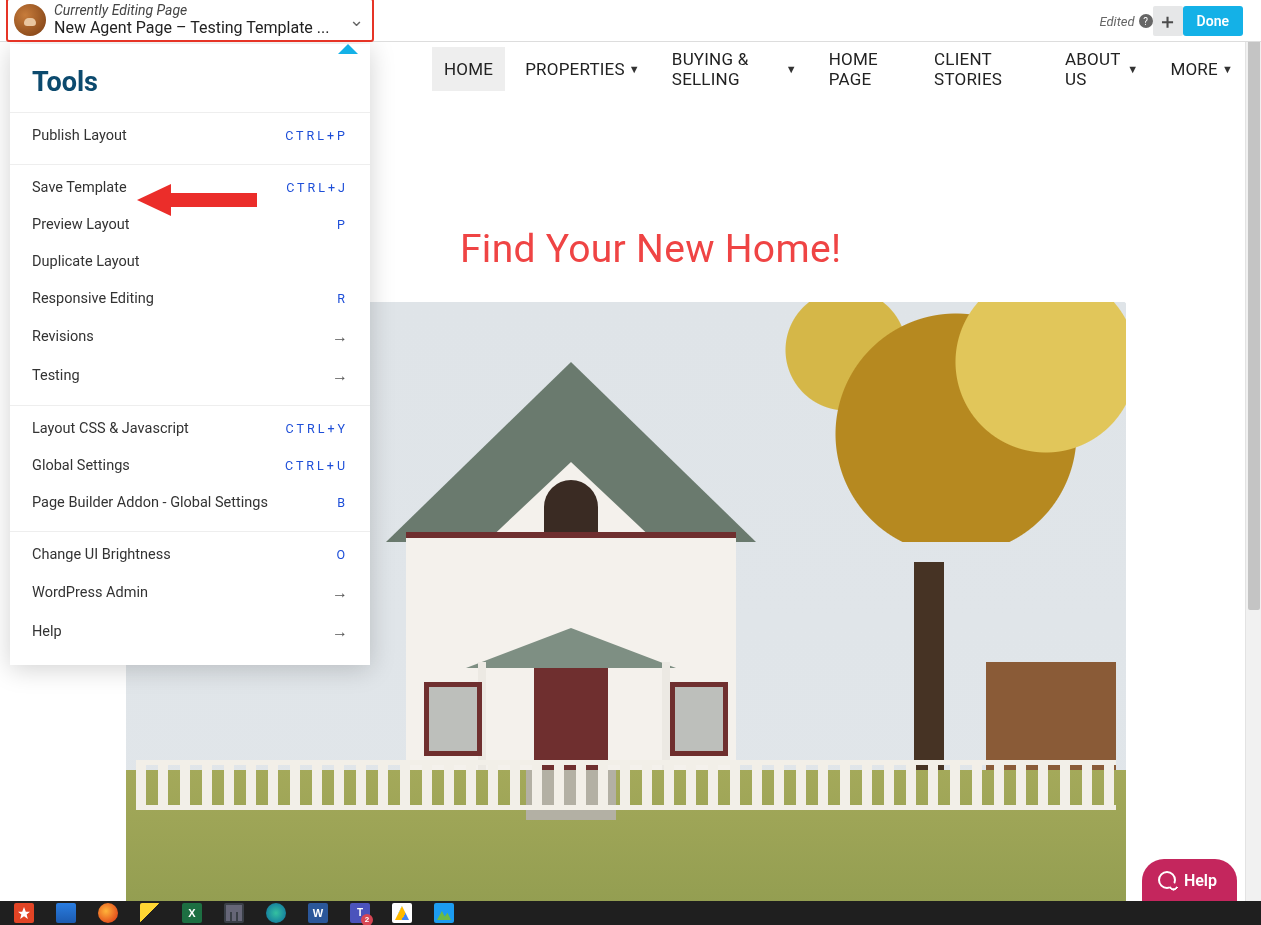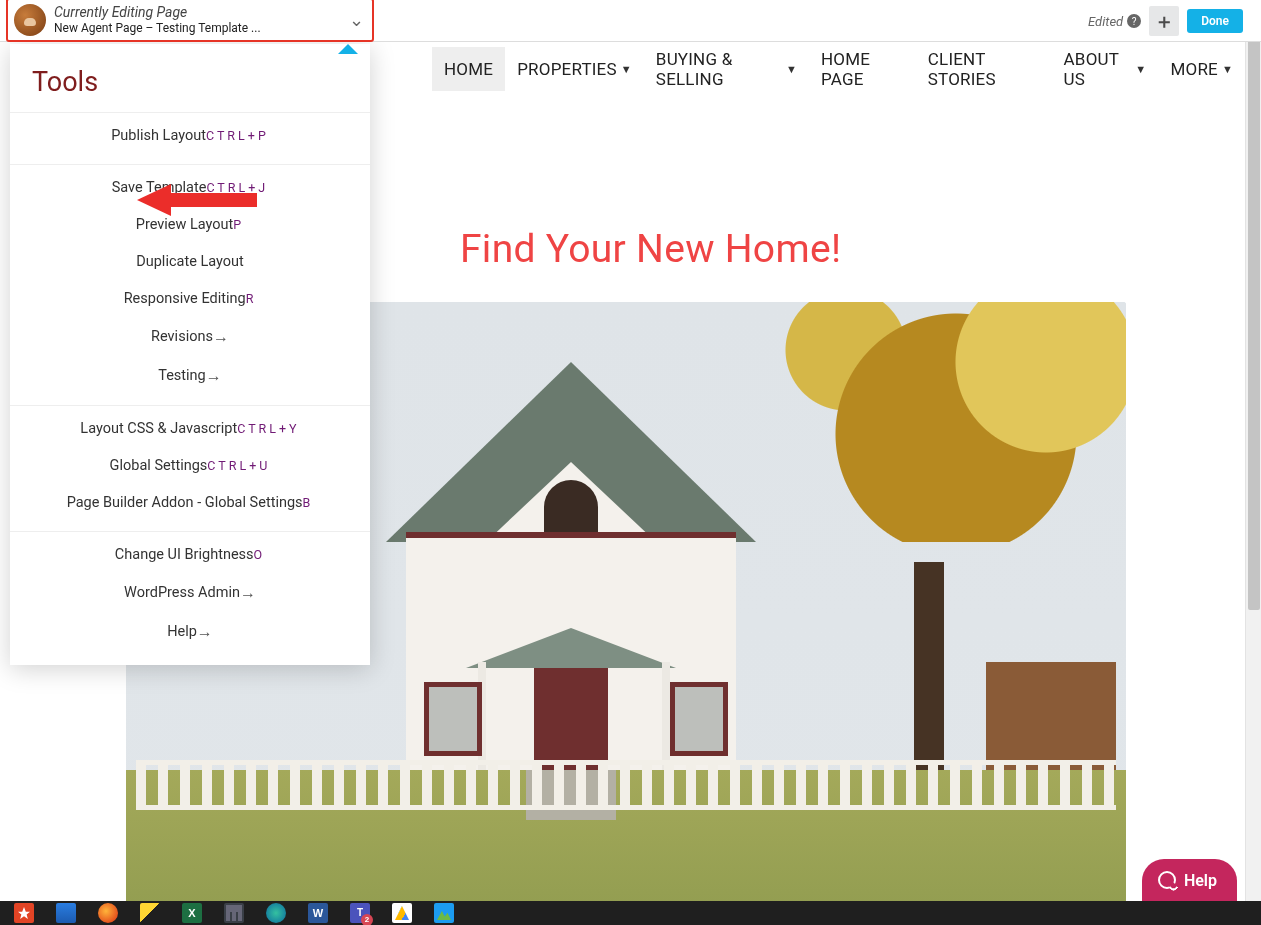--- a/index.html
+++ b/index.html
@@ -6,46 +6,46 @@
   html, body { margin:0; padding:0; font-family: -apple-system, BlinkMacSystemFont, "Segoe UI", Roboto, Helvetica, Arial, sans-serif; background:#fff; }
   .viewport { width:1261px; height:925px; position:relative; overflow:hidden; background:#fff; }
 
   
   .topbar { position:absolute; top:0; left:0; right:0; height:42px; background:#fff; border-bottom:1px solid #ddd; display:flex; align-items:center; z-index:50; }
   .page-switch { display:flex; align-items:center; padding:2px 8px 2px 6px; border:2px solid #e63426; border-radius:3px; position:relative; top:-1px; left:6px; height:44px; width:368px; }
   .beaver-icon { width:32px; height:32px; border-radius:50%; background: radial-gradient(circle at 35% 35%, #c77c3b, #7a3c12); margin-right:8px; position:relative; }
   .beaver-icon::after { content:""; position:absolute; top:14px; left:10px; width:12px; height:8px; background:#e9c6a0; border-radius:6px 6px 4px 4px; }
   .page-switch .text { display:flex; flex-direction:column; line-height:1.2; flex:1; }
   .page-switch .label { font-size:14px; font-style:italic; color:#444; }
-  .page-switch .title { font-size:12px; color:#222; white-space:nowrap; overflow:hidden; text-overflow:ellipsis; max-width:290px; }
+  .page-switch .title { font-size:16px; color:#222; white-space:nowrap; overflow:hidden; text-overflow:ellipsis; max-width:290px; }
   .page-switch .chevron { color:#666; font-size:18px; }
 
-  .topbar .right { position:absolute; right:18px; top:6px; display:flex; align-items:center; gap:8px; }
+  .topbar .right { position:absolute; right:18px; top:6px; display:flex; align-items:center; }
   .edited { font-style:italic; font-size:13px; color:#666; display:flex; align-items:center; gap:4px; }
   .edited .qmark { width:14px;height:14px;border-radius:50%;background:#666;color:#fff;display:flex;align-items:center;justify-content:center;font-size:10px;font-style:normal; }
   .plus-btn { width:30px;height:30px; background:#e6e7e8; display:flex; align-items:center; justify-content:center; color:#4b4b4b; font-size:20px; font-weight:bold; border-radius:2px; }
-  .done-btn { height:24px; padding:0 14px; background:#14b1e7; color:#fff; font-size:12px; font-weight:600; border-radius:3px; display:flex; align-items:center; justify-content:center; }
+  .done-btn { height:30px; padding:0 14px; background:#14b1e7; color:#fff; font-size:14px; font-weight:600; border-radius:3px; display:flex; align-items:center; justify-content:center; }
 
   
   .tools-panel { position:absolute; left:10px; top:44px; width:360px; background:#fff; box-shadow:0 4px 24px rgba(0,0,0,0.18); z-index:40; padding:4px 0 14px; }
   .tools-panel::before { content:""; position:absolute; top:-10px; right:12px; border:10px solid transparent; border-bottom-color:#14b1e7; }
-  .tools-panel .heading { font-size:27px; font-weight:400; color:#7f1d1d; padding:18px 22px 4px; }
+  .tools-panel .heading { font-size:27px; font-weight:700; color:#0c4a6e; padding:18px 22px 4px; }
   .tools-group { border-top:1px solid #eee; margin-top:10px; padding-top:4px; }
   .tools-group:first-of-type { border-top:none; margin-top:8px; padding-top:0; }
-  .tool-row { display:flex; align-items:center; justify-content:center; padding:10px 22px; font-size:14.5px; color:#333; }
-  .tool-row .shortcut { letter-spacing:3px; color:#701a75; font-size:12.5px; }
+  .tool-row { display:flex; align-items:center; justify-content:space-between; padding:10px 22px; font-size:14.5px; color:#333; }
+  .tool-row .shortcut { letter-spacing:3px; color:#1d4ed8; font-size:12.5px; }
   .tool-row .goarr { color:#555; font-size:16px; }
 
   
   .callout-arrow { position:absolute; width:120px; height:40px; z-index:41; pointer-events:none; }
   .callout-arrow svg { width:100%; height:100%; }
 
   
   .page-area { position:absolute; top:44px; left:0; right:16px; bottom:24px; background:#fff; }
-  .main-nav { display:flex; align-items:center; position:absolute; top:0; left:432px; height:50px; gap:0; }
+  .main-nav { display:flex; align-items:center; position:absolute; top:0; left:432px; height:50px; gap:8px; }
   .nav-item { font-size:17px; color:#222; padding:12px 12px; display:flex; align-items:center; gap:4px; letter-spacing:0.2px; }
   .nav-item.active { background:#eee; }
   .nav-item .caret { font-size:11px; color:#333; }
 
   .hero-title { position:absolute; top:182px; left:460px; font-size:39px; color:#ef4444; font-weight:400; letter-spacing:0.3px; }
 
   .hero-img { position:absolute; top:258px; left:126px; width:1000px; height:638px; border-radius:3px; overflow:hidden; background:linear-gradient(#d6dfe6 0%, #d6dfe6 5%, #c9d2d9 25%); }
   
   .sky { position:absolute; inset:0; background:linear-gradient(#dfe4e8,#e1e6ea); }
   .foliage { position:absolute; top:0; left:0; right:0; height:240px;

